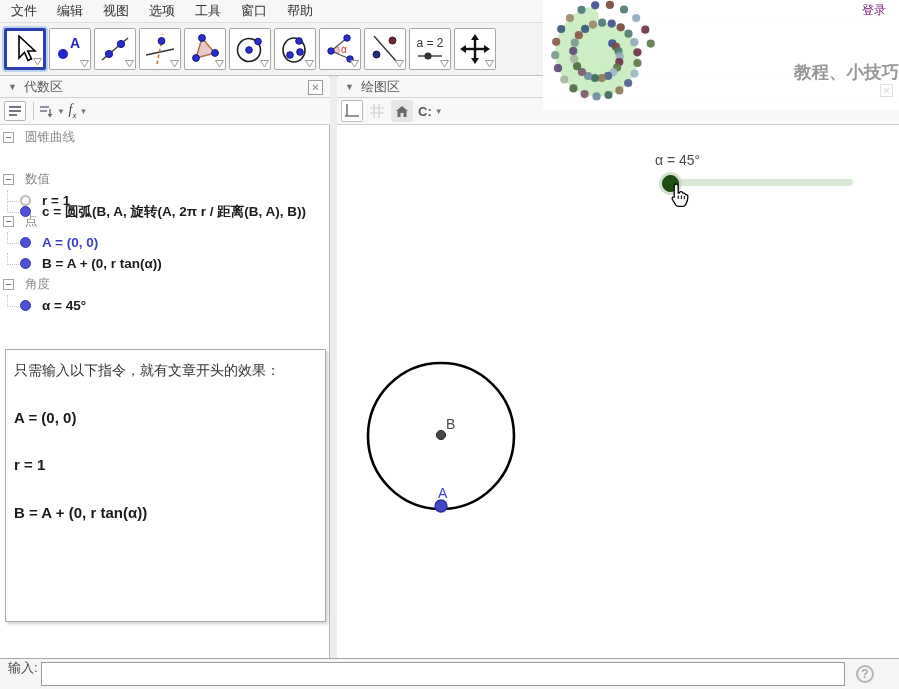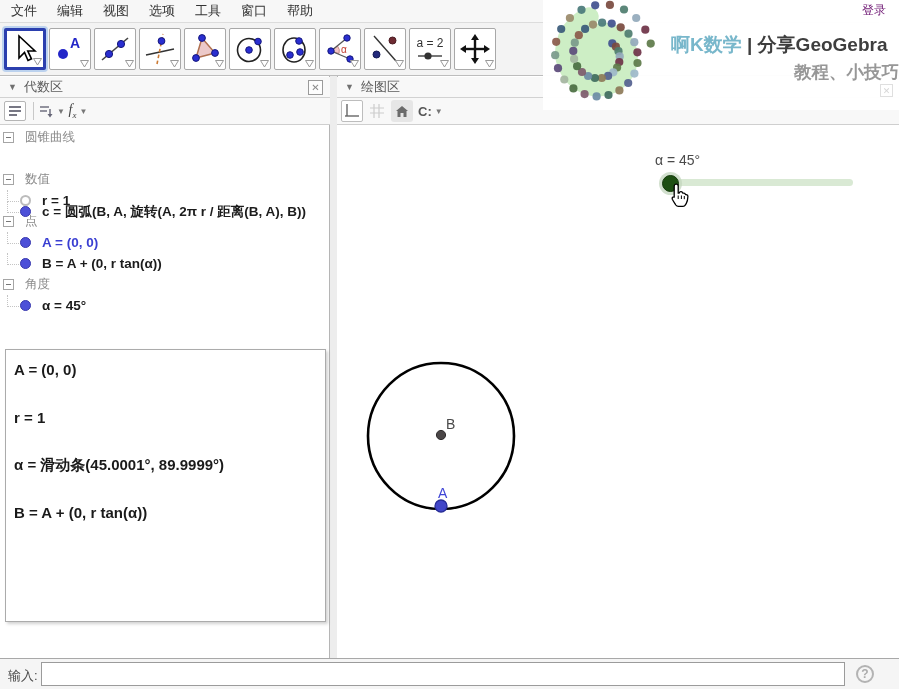--- a/index.html
+++ b/index.html
@@ -78,21 +78,21 @@
   
   .slider-label { position:absolute; left:318px; top:27px; font-size:14px; color:#4a4a4a; }
   .slider-track { position:absolute; left:327px; top:54px; width:189px; height:7px; background:#d9e9d4; border-radius:3.5px; }
   .slider-knob { position:absolute; left:325px; top:50px; width:17px; height:17px; border-radius:50%;
     background:#1d4f12; border:1px solid #143a0c; box-shadow:0 0 0 3px rgba(195,214,190,.75); }
   .cursor { position:absolute; left:330px; top:57px; z-index:30; }
 
   
   .inputbar { position:absolute; left:0; top:658px; width:899px; height:31px; background:#f5f5f5;
     border-top:1px solid #a8a8a8; }
-  .input-label { position:absolute; left:8px; top:8px; font-size:13px; color:#4a4a4a; }
+  .input-label { position:absolute; left:8px; top:0; font-size:13px; color:#4a4a4a; }
   .cmd-input { position:absolute; left:41px; top:3px; width:804px; height:24px; border:1px solid #9b9b9b;
     background:#fff; font-size:13px; padding:0 4px; font-family:"Liberation Sans", sans-serif; }
   .help-btn { position:absolute; left:856px; top:6px; width:18px; height:18px; border:2px solid #b3b3b3;
     border-radius:50%; color:#ababab; font-size:12px; font-weight:bold; display:flex; align-items:center; justify-content:center; }
 
   
   .watermark { position:absolute; left:543px; top:0; width:356px; height:110px;
     background:rgba(255,255,255,.97); z-index:40; }
   .wm-login { position:absolute; right:13px; top:2px; font-size:12px; color:#701a75; }
   .wm-line1 { position:absolute; left:128px; top:32px; font-size:19px; font-weight:bold; white-space:nowrap; }
@@ -317,23 +317,23 @@
       <span class="group-label">角度</span>
     </div>
     <div class="tree-row" style="top:170px;">
       <span class="tree-l"></span>
       <span class="marker filled"></span>
       <span class="item-text">α = 45°</span>
     </div>
   </div>
 
   <div class="info-box">
+    <div class="info-line first">只需输入以下指令，就有文章开头的效果：</div>
     <div class="info-line">A = (0, 0)</div>
     <div class="info-line">r = 1</div>
-    <div class="info-line">α = 滑动条(45.0001°, 89.9999°)</div>
     <div class="info-line">B = A + (0, r tan(α))</div>
   </div>
 
   <div class="panel-gap"></div>
 
   <div class="graphics"></div>
 
   <div class="panel-header gfx-header">
     <span class="tri">▼</span>
     <span>绘图区</span>
@@ -438,20 +438,17 @@
           <circle cx="25.9" cy="18.0" r="4.1" fill="#9a8a6a" opacity="0.92"></circle>
           <circle cx="37.5" cy="9.8" r="4.1" fill="#4a7a7a" opacity="0.92"></circle>
           <circle cx="51.2" cy="5.3" r="4.1" fill="#41508e" opacity="0.92"></circle>
           <circle cx="65.9" cy="4.9" r="4.1" fill="#7a4a3f" opacity="0.92"></circle>
           <circle cx="80.0" cy="9.5" r="4.1" fill="#4e7d6f" opacity="0.92"></circle>
           <circle cx="92.2" cy="18.0" r="4.1" fill="#93a9bb" opacity="0.92"></circle>
           <circle cx="101.3" cy="29.7" r="4.1" fill="#6e3246" opacity="0.92"></circle>
           <circle cx="106.7" cy="43.6" r="4.1" fill="#5d7a49" opacity="0.92"></circle>
         </g>
     </svg>
-    <div class="wm-line1">
-      <span class="wm-accent">啊K数学</span><span class="wm-rest"> | 分享GeoGebra</span>
-    </div>
     <div class="wm-line2">教程、小技巧</div>
     <div class="wm-close">✕</div>
   </div>
 
 </div>
 
 </body></html>

